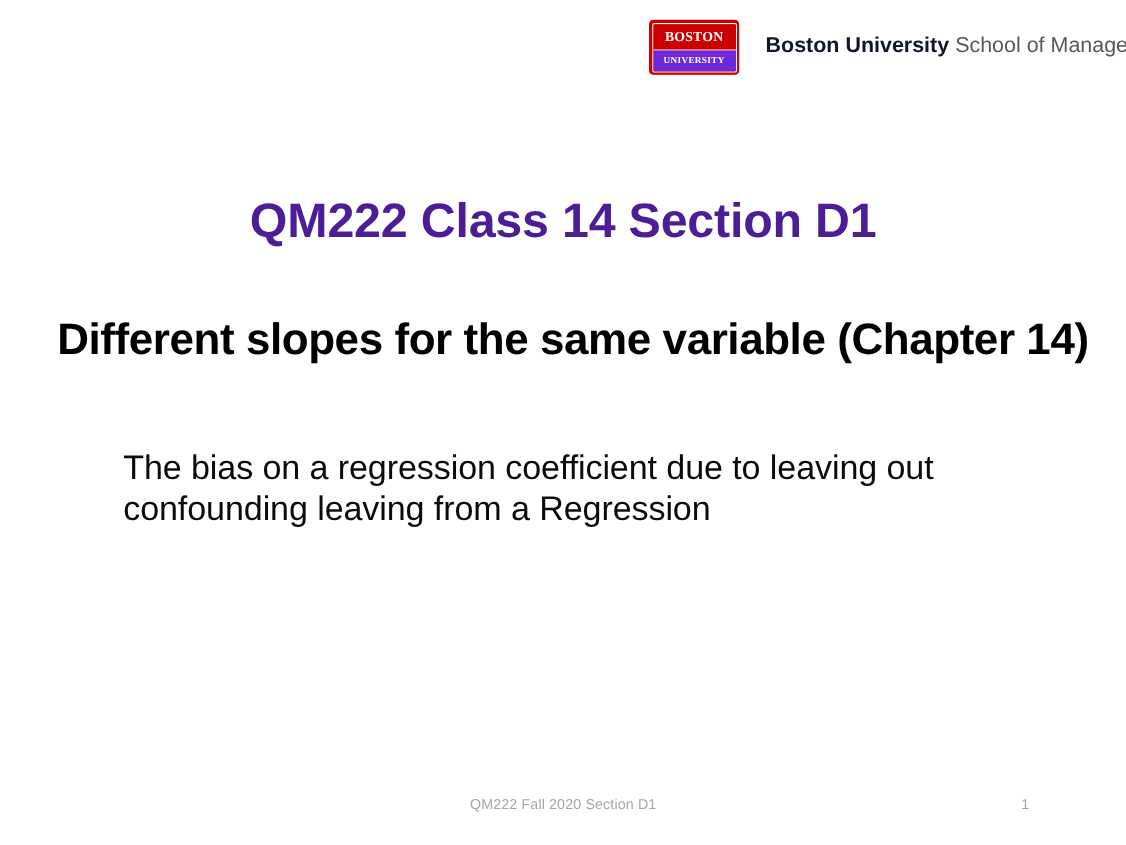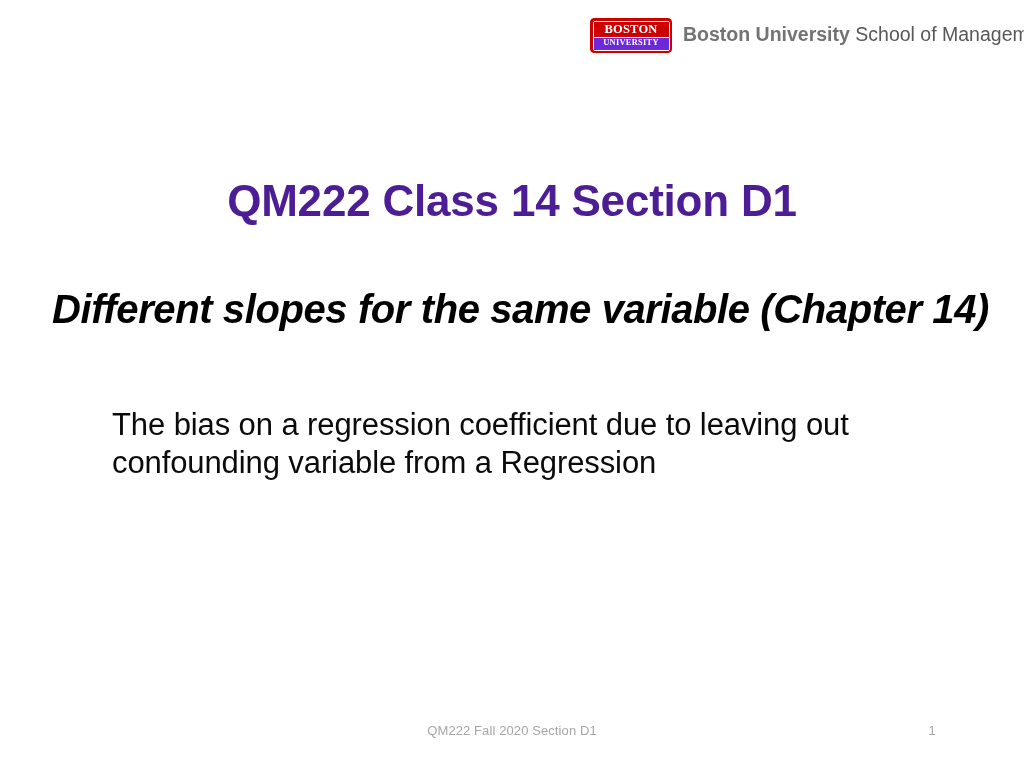--- a/index.html
+++ b/index.html
@@ -24,21 +24,21 @@
   .brand {
     position: absolute;
     top: 18px;
     left: 590px;
     display: flex;
     align-items: center;
     gap: 11px;
   }
   .bu-logo {
     width: 82px;
-    height: 35px;
+    height: 50px;
     border: 1.5px solid #cc0000;
     border-radius: 4px;
     background: #cc0000;
     box-sizing: border-box;
     display: flex;
     flex-direction: column;
     padding: 1.5px;
     overflow: hidden;
   }
   .bu-logo-inner {
@@ -81,21 +81,22 @@
     line-height: 1;
   }
   .brand-text {
     white-space: nowrap;
     font-size: 19.5px;
     line-height: 1;
     padding-bottom: 2px;
   }
   .brand-name {
     font-weight: bold;
-    color: #737373;
+    color: #0f172a;
+    margin-left: 13px;
   }
   .brand-unit {
     font-weight: normal;
     color: #58585a;
   }
 
   
   .title-block {
     position: absolute;
     left: 52px;
@@ -111,21 +112,20 @@
     letter-spacing: -0.2px;
     margin: 0;
     font-stretch: condensed;
   }
   .subtitle-block {
     position: absolute;
     left: 52px;
     top: 285px;
     width: 930px;
     text-align: center;
-    font-style: italic;
   }
   .subtitle-line {
     font-size: 40px;
     font-weight: bold;
     color: #000000;
     line-height: 1.24;
     letter-spacing: -0.4px;
     margin: 0;
     white-space: nowrap;
   }
@@ -193,20 +193,20 @@
   <div class="title-block">
     <h1 class="slide-title">QM222 Class 14 Section D1</h1>
   </div>
 
   <div class="subtitle-block">
     <p class="subtitle-line">Different slopes for the same variable (Chapter 14)</p>
   </div>
 
   <div class="body-block">
     <p class="body-line">The bias on a regression coefficient due to leaving out</p>
-    <p class="body-line">confounding variable from a Regression</p>
+    <p class="body-line">confounding leaving from a Regression</p>
   </div>
 
   <div class="footer-text">QM222 Fall 2020 Section D1</div>
 
   <div class="slide-number">1</div>
 
 </div>
 
 </body></html>

